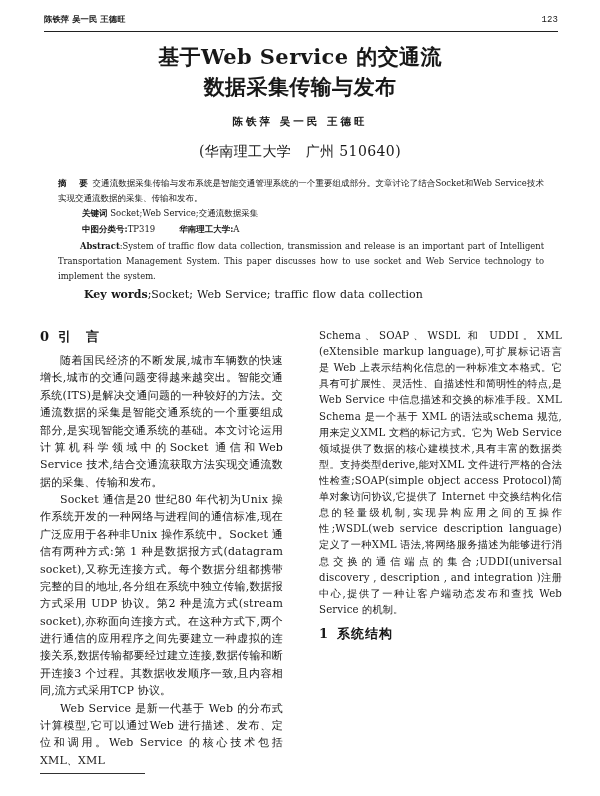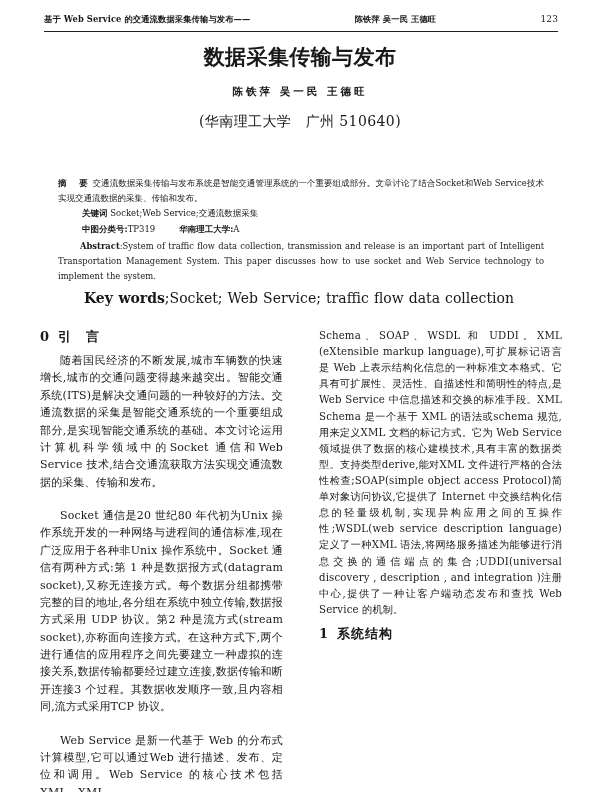--- a/index.html
+++ b/index.html
@@ -31,21 +31,21 @@
     display: flex;
     align-items: baseline;
     justify-content: space-between;
     font-size: 8.3px;
     font-weight: bold;
     letter-spacing: 0.1px;
     white-space: nowrap;
   }
   .runhead-left { font-weight: bold; }
   .runhead-authors { font-weight: bold; }
-  .runhead-page { font-size: 9px; font-weight: normal; }
+  .runhead-page { font-size: 9px; font-weight: normal; font-family: Liberation Mono, monospace; }
   .rule {
     position: absolute;
     top: 31px;
     left: 44px;
     right: 42px;
     height: 0;
     border-top: 1.4px solid #222;
   }
 
   
@@ -94,21 +94,21 @@
     margin-top: 3px;
     text-indent: 22px;
     font-size: 8.4px;
     line-height: 1.78;
     word-spacing: 0.6px;
   }
   .en-abs .lbl { font-weight: bold; }
   .en-kw {
     margin-top: 2px;
     text-indent: 26px;
-    font-size: 14px;
+    font-size: 11px;
     word-spacing: 0.6px;
   }
   .en-kw .lbl { font-weight: bold; }
 
   
   .columns {
     position: absolute;
     top: 328px;
     left: 40px;
     right: 38px;
@@ -130,21 +130,21 @@
   }
   h2.sec .num { margin-right: 8px; }
   p.body {
     margin: 0;
     font-size: 11px;
     line-height: 1.58;
     text-align: justify;
     text-indent: 20px;
     letter-spacing: 0.15px;
   }
-  p.body + p.body { margin-top: 16px; }
+  p.body + p.body { margin-top: 0; }
   p.cont {
     margin: 0;
     font-size: 10.2px;
     line-height: 1.58;
     text-align: justify;
     text-indent: 0;
     letter-spacing: 0.15px;
   }
   .footnote-rule {
     margin-top: 4px;
@@ -152,27 +152,27 @@
     border-top: 0.8px solid #333;
   }
   .spacer-sec { height: 7px; }
 </style>
 </head>
 <body>
 
 <div class="page">
 
   <div class="runhead">
-    <span class="runhead-left">基于 Web Service 的交通流数据采集传输与发布——</span>
     <span class="runhead-authors">陈铁萍   吴一民   王德旺</span>
     <span class="runhead-page">123</span>
   </div>
   <div class="rule"></div>
 
   <div class="titlewrap">
+    <div class="title-line">基于Web Service 的交通流</div>
     <div class="title-line">数据采集传输与发布</div>
     <div class="authors">陈铁萍   吴一民   王德旺</div>
     <div class="affil">(华南理工大学　广州 510640)</div>
   </div>
 
   <div class="absblock">
     <div class="zh-abs">
       <span class="lbl">摘　要</span>
       <span>交通流数据采集传输与发布系统是智能交通管理系统的一个重要组成部分。文章讨论了结合Socket和Web Service技术实现交通流数据的采集、传输和发布。</span>
     </div>

